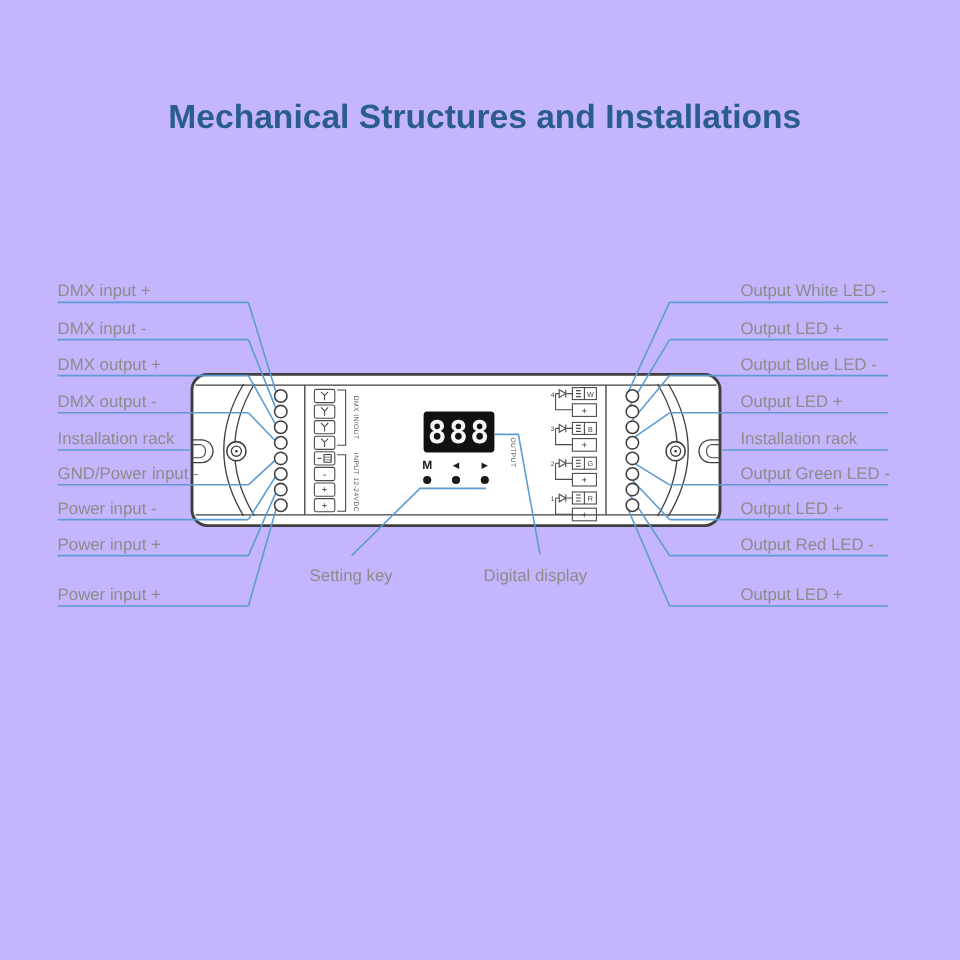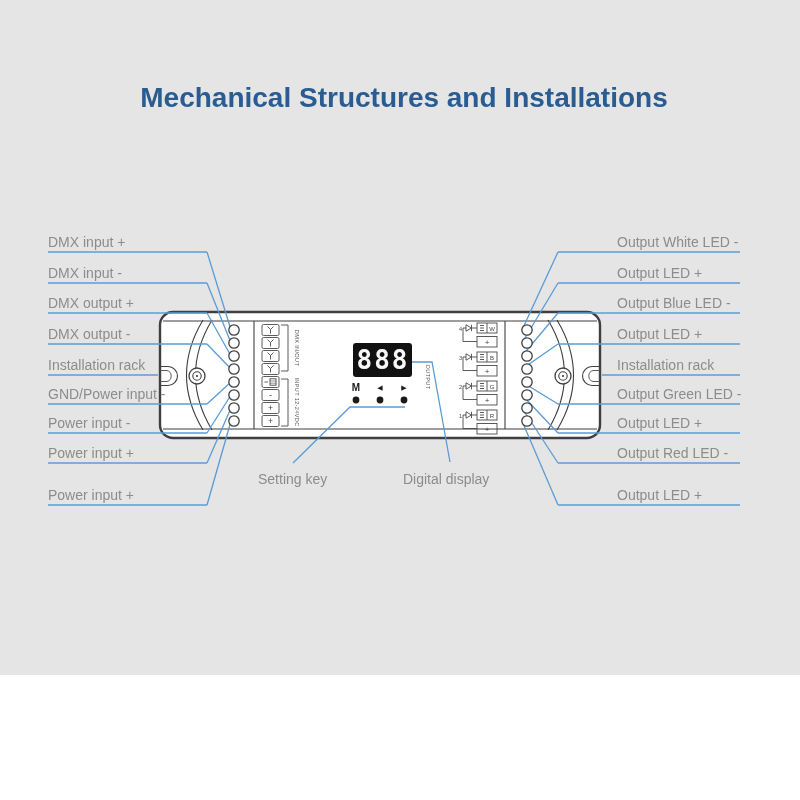--- a/index.html
+++ b/index.html
@@ -1,16 +1,16 @@
 <!DOCTYPE html>
 <html><head>
 <meta charset="utf-8">
 <style>
   html,body{margin:0;padding:0;background:#ffffff;}
-  .stage{position:relative;width:800px;height:675px;background:#e5e5e5;overflow:hidden;
+  .stage{position:relative;width:800px;height:800px;background:#c4b5fd;overflow:hidden;
          font-family:"Liberation Sans",sans-serif;}
   svg{display:block}
   .lbl{font-family:"Liberation Sans",sans-serif;font-size:14px;fill:#8c8c8c;}
   .title-text{font-family:"Liberation Sans",sans-serif;font-size:28px;font-weight:bold;fill:#2a5c92;}
   .blue{stroke:#5b9bd5;stroke-width:1.3;fill:none;}
   .outline{stroke:#3f3f3f;fill:#ffffff;}
   .thin{stroke:#3f3f3f;stroke-width:1.1;fill:none;}
   .thin2{stroke:#4a4a4a;stroke-width:0.9;fill:none;}
   .termtext{font-family:"Liberation Sans",sans-serif;fill:#3f3f3f;text-anchor:middle;}
   .vtext{font-family:"Liberation Sans",sans-serif;font-size:5.5px;fill:#555;text-anchor:middle;letter-spacing:0.4px;}

